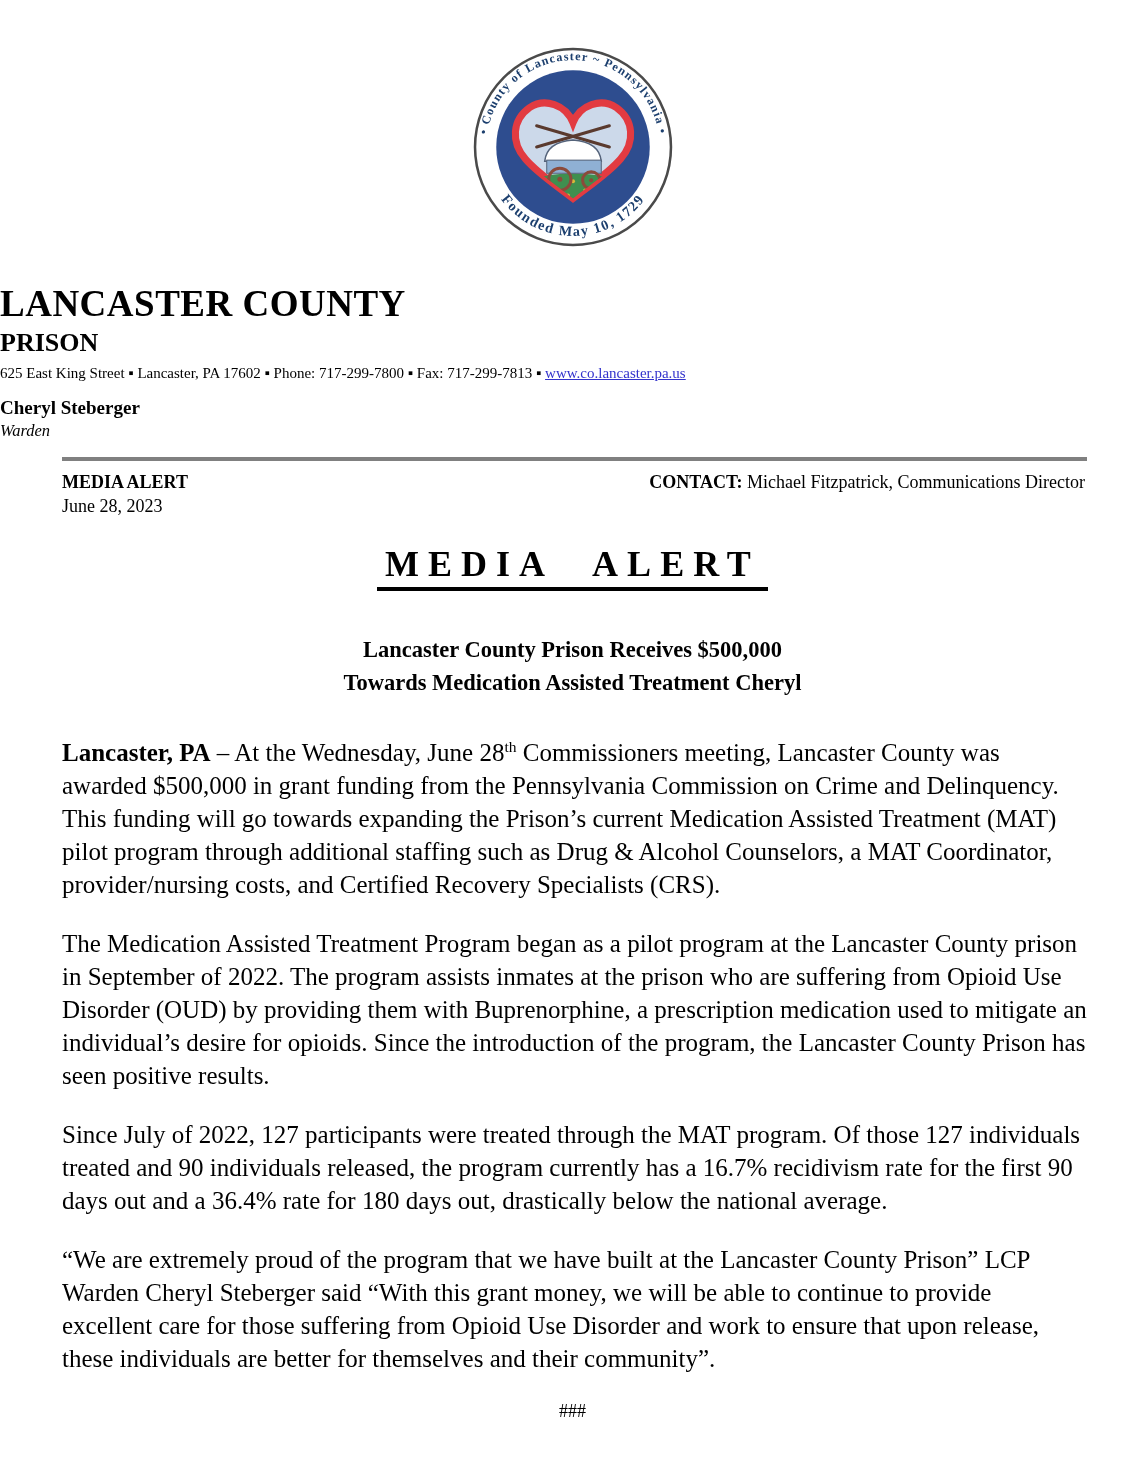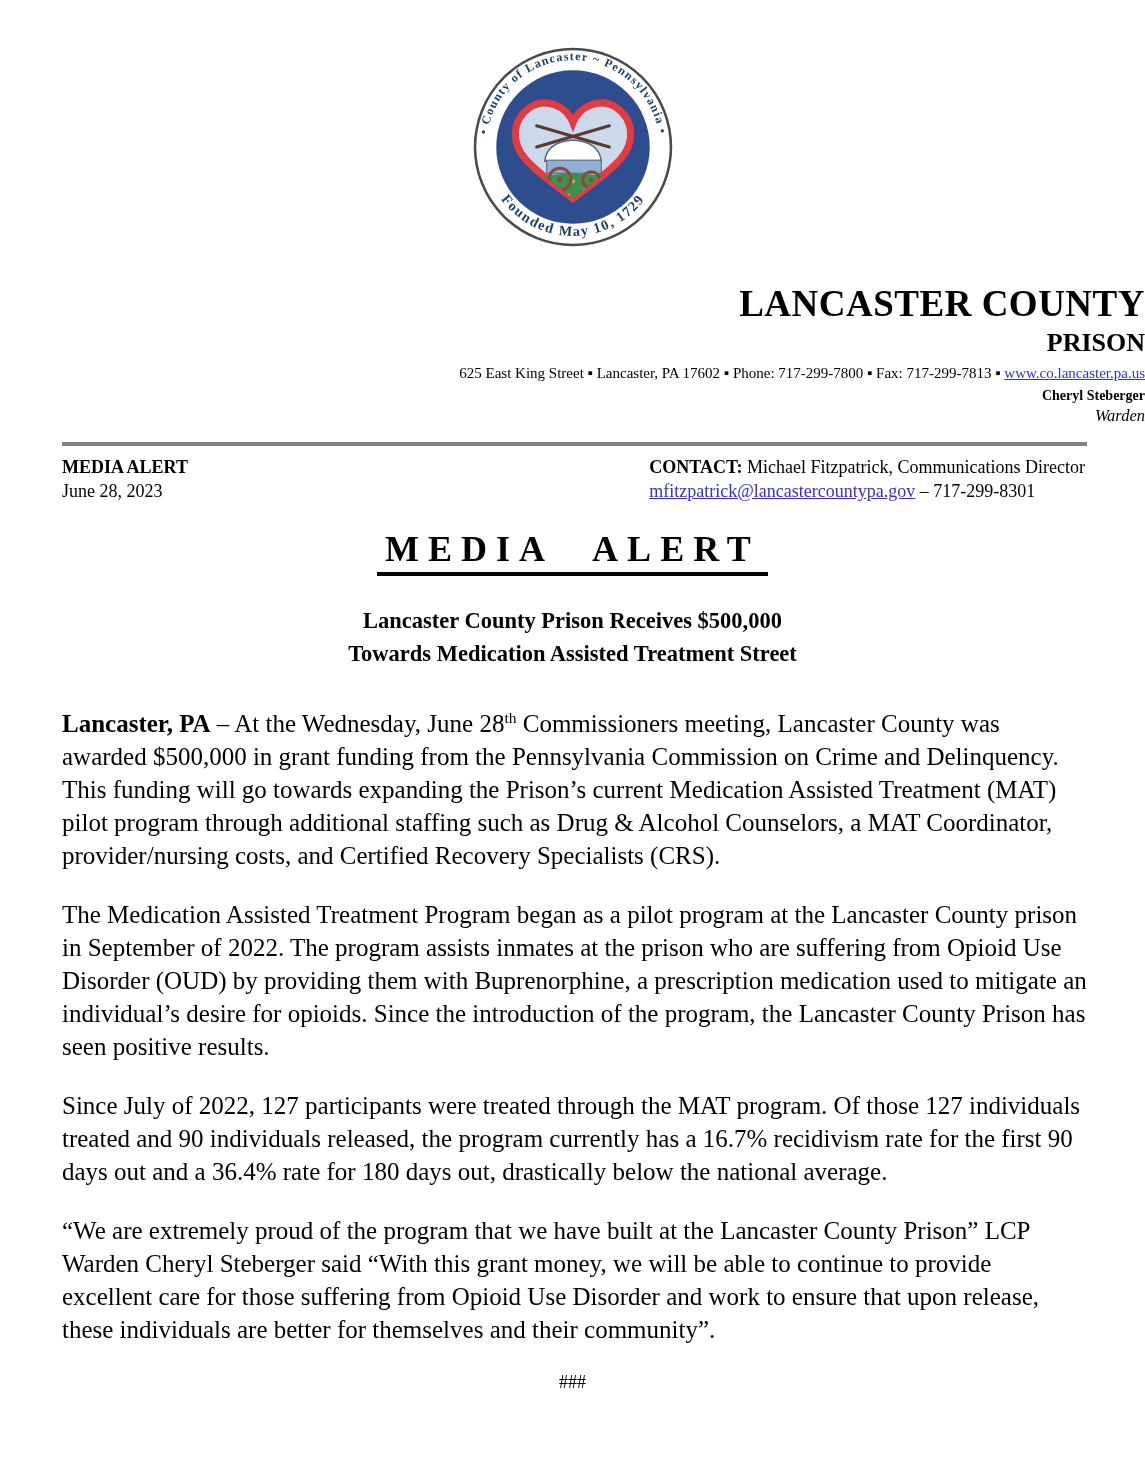--- a/index.html
+++ b/index.html
@@ -9,25 +9,25 @@
     height: 1474px;
     margin: 0 auto;
     background: #ffffff;
     font-family: "Liberation Serif", serif;
     color: #000;
     overflow: hidden;
   }
   .seal-wrap { padding-top: 46px; text-align: center; }
   .seal-wrap svg { display: inline-block; }
 
-  .org-header { text-align: right; margin-top: 30px; }
+  .org-header { text-align: left; margin-top: 30px; }
   .org-name  { font-size: 37px; font-weight: bold; letter-spacing: 0.5px; }
   .org-unit  { font-size: 26px; font-weight: bold; margin-top: 3px; }
   .address-line { font-size: 15px; margin-top: 7px; }
-  .warden-name  { font-size: 14px; font-weight: bold; margin-top: 6px; }
+  .warden-name  { font-size: 19px; font-weight: bold; margin-top: 15px; }
   .warden-title { font-size: 16.5px; margin-top: 2px; font-style: italic; }
 
   .link {
     color: var(--link-color, #3333cc);
     text-decoration: underline;
     cursor: pointer;
   }
 
   .divider {
     border: none;
@@ -52,21 +52,21 @@
     font-size: 36px;
     font-weight: bold;
     letter-spacing: 9px;
     word-spacing: 24px;
     border-bottom: 4px solid #000;
     padding: 0 8px 2px 8px;
   }
 
   .headline {
     text-align: center;
-    margin-top: 28px;
+    margin-top: 42px;
     font-size: 22.5px;
     font-weight: bold;
     line-height: 1.5;
   }
 
   .body-text {
     margin: 36px 58px 0 62px;
     font-size: 25px;
     line-height: 1.32;
   }
@@ -145,31 +145,30 @@
 
   <hr class="divider">
 
   <div class="meta-row">
     <div class="meta-left">
       <div class="b">MEDIA ALERT</div>
       <div>June 28, 2023</div>
     </div>
     <div class="meta-right">
       <div><span class="b">CONTACT:</span><span> Michael Fitzpatrick, Communications Director</span></div>
-      <div><a class="link">mfitzpatrick@lancastercountypa.gov</a><span> – </span><span>717-299-8301</span></div>
     </div>
   </div>
 
   <div class="big-title-wrap">
     <span class="big-title">MEDIA ALERT</span>
   </div>
 
   <div class="headline">
     <div>Lancaster County Prison Receives $500,000</div>
-    <div>Towards Medication Assisted Treatment Street</div>
+    <div>Towards Medication Assisted Treatment Cheryl</div>
   </div>
 
   <div class="body-text">
     <p><span class="b">Lancaster, PA</span><span> – At the Wednesday, June 28</span><sup>th</sup><span> Commissioners meeting, Lancaster County was awarded $500,000 in grant funding from the Pennsylvania Commission on Crime and Delinquency. This funding will go towards expanding the Prison’s current Medication Assisted Treatment (MAT) pilot program through additional staffing such as Drug &amp; Alcohol Counselors, a MAT Coordinator, provider/nursing costs, and Certified Recovery Specialists (CRS).</span></p>
     <p>The Medication Assisted Treatment Program began as a pilot program at the Lancaster County prison in September of 2022. The program assists inmates at the prison who are suffering from Opioid Use Disorder (OUD) by providing them with Buprenorphine, a prescription medication used to mitigate an individual’s desire for opioids. Since the introduction of the program, the Lancaster County Prison has seen positive results.</p>
     <p>Since July of 2022, 127 participants were treated through the MAT program. Of those 127 individuals treated and 90 individuals released, the program currently has a 16.7% recidivism rate for the first 90 days out and a 36.4% rate for 180 days out, drastically below the national average.</p>
     <p>“We are extremely proud of the program that we have built at the Lancaster County Prison” LCP Warden Cheryl Steberger said “With this grant money, we will be able to continue to provide excellent care for those suffering from Opioid Use Disorder and work to ensure that upon release, these individuals are better for themselves and their community”.</p>
   </div>
 
   <div class="end-mark">###</div>

